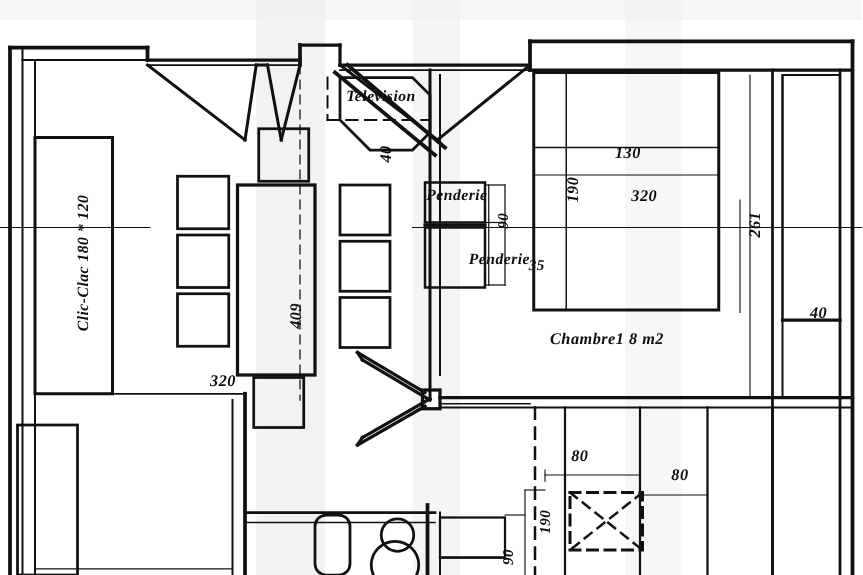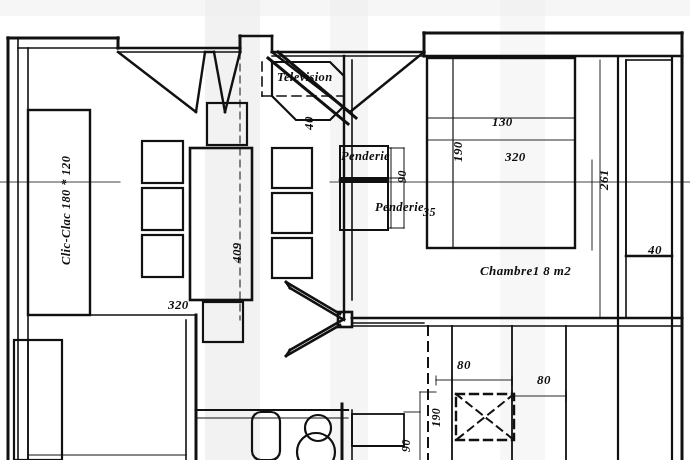--- a/index.html
+++ b/index.html
@@ -218,21 +218,21 @@
   <div class="lbl name rot90" style="left:60px; top:265px;">Clic-Clac 180 * 120</div>
 
   <div class="lbl name" style="left:277px; top:71px;">Television</div>
 
   <div class="lbl name" style="left:341px; top:150px;">Penderie</div>
 
   <div class="lbl name" style="left:347px; top:201px;padding-left:28px;">Penderie</div>
 
   <div class="lbl dim rot90" style="left:230px; top:263px;">409</div>
 
-  <div class="lbl room" style="left:440px; top:264px;margin-left:40px;">Chambre1   8 m2</div>
+  <div class="lbl room" style="left:440px; top:264px;">Chambre1   8 m2</div>
 
   <div class="lbl dim rot90" style="left:302px; top:130px;">40</div>
 
   <div class="lbl dim" style="left:492px; top:115px;">130</div>
 
   <div class="lbl dim rot90" style="left:451px; top:162px;">190</div>
 
   <div class="lbl dim" style="left:505px; top:150px;">320</div>
 
   <div class="lbl dim rot90" style="left:597px; top:190px;">261</div>

